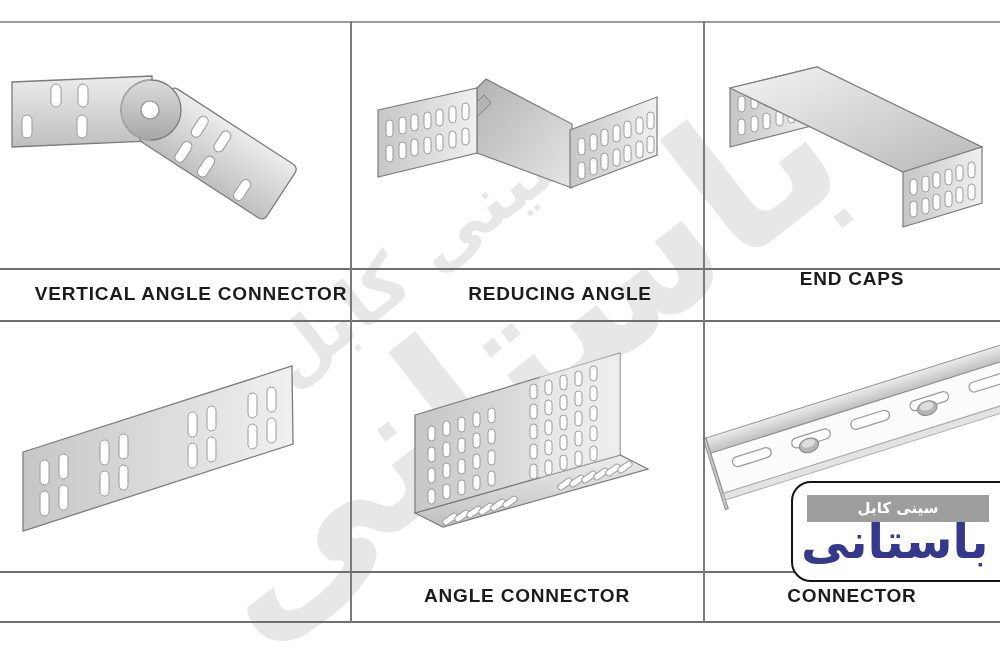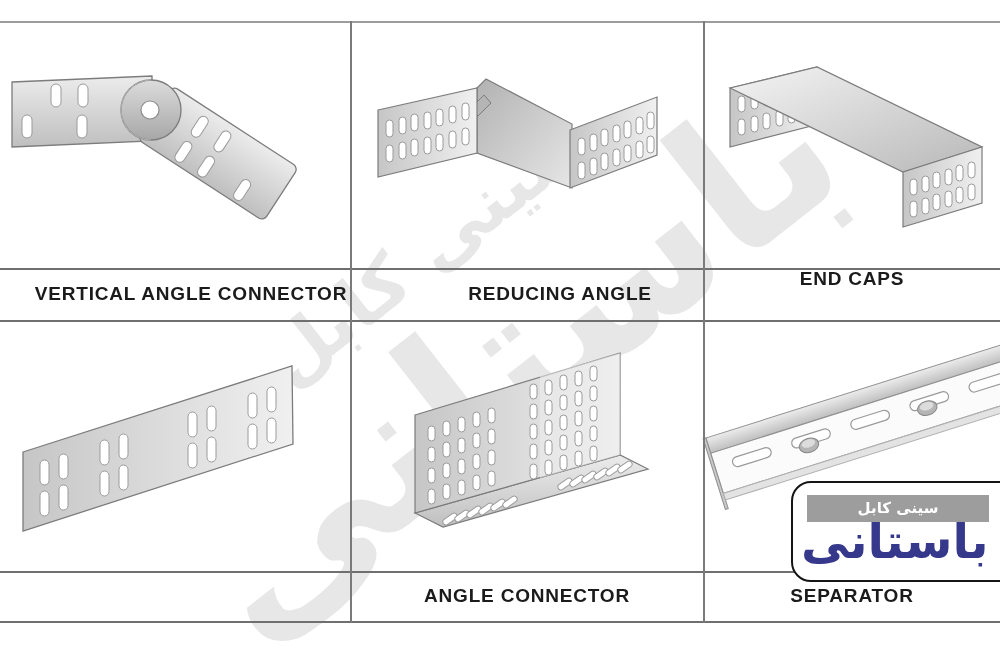--- a/index.html
+++ b/index.html
@@ -262,20 +262,20 @@
       <ellipse cx="220" cy="38" rx="10" ry="7" fill="#b5b5b5" stroke="#868686" stroke-width="1"></ellipse>
       <ellipse cx="220" cy="36" rx="7" ry="4" fill="#dcdcdc"></ellipse>
     </g>
   </svg>
 
   <div class="cell-label" style="left:16px;top:268px;width:350px">VERTICAL ANGLE CONNECTOR</div>
   <div class="cell-label" style="left:352px;top:268px;width:416px">REDUCING ANGLE</div>
   <div class="cell-label" style="left:704px;top:253px;width:296px">END CAPS</div>
 
   <div class="cell-label" style="left:352px;top:571px;width:350px;height:50px;line-height:50px">ANGLE CONNECTOR</div>
-  <div class="cell-label" style="left:704px;top:571px;width:296px;height:50px;line-height:50px">SEPARATOR</div>
+  <div class="cell-label" style="left:704px;top:571px;width:296px;height:50px;line-height:50px">CONNECTOR</div>
 
   <div class="logo">
     <div class="bar" dir="rtl">سینی کابل</div>
     <div class="brand" dir="rtl">باستانی</div>
   </div>
 
 </div>
 
 </body></html>

